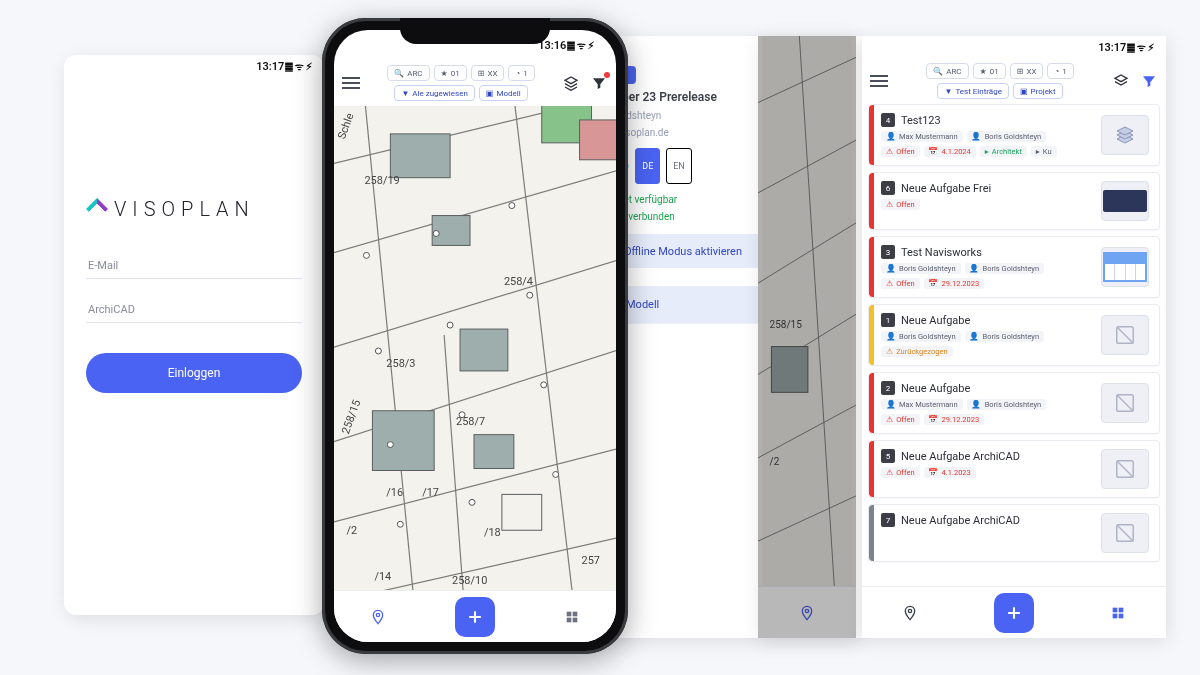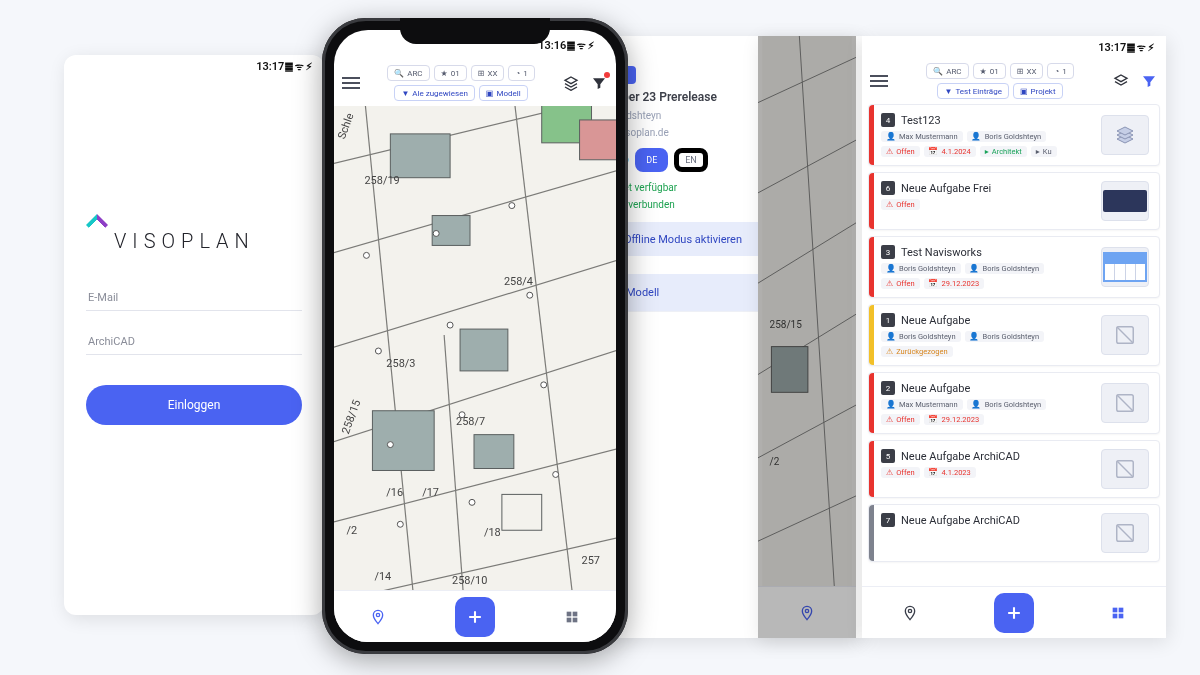--- a/index.html
+++ b/index.html
@@ -35,21 +35,21 @@
   
   #screen-login { top: 55px; left: 64px; width: 260px; height: 560px; border-radius: 12px; }
   #screen-login .logo { margin: 120px 22px 24px 22px; display:flex; align-items:center; gap:6px; }
   #screen-login .logo .mark {
     width:22px; height:22px; display:inline-block;
     background:
       linear-gradient(135deg,#17c7c7 50%, transparent 50%) left/50% 100% no-repeat,
       linear-gradient(225deg,#8e3fc6 50%, transparent 50%) right/50% 100% no-repeat;
     clip-path: polygon(50% 0, 100% 50%, 50% 100%, 0 50%);
   }
-  #screen-login .logo .wordmark { font-size:20px; font-weight:300; letter-spacing:6px; color:#22232a;margin-top:32px; }
+  #screen-login .logo .wordmark { font-size:20px; font-weight:300; letter-spacing:6px; color:#22232a; }
   #screen-login .field {
     margin: 0 22px 10px 22px; height:34px; border:none; border-bottom:1px solid #e2e4ec;
     font-size:11px; color:#8a8d99; padding:14px 2px 4px 2px;
   }
   #screen-login .login-btn {
     margin: 20px 22px 0 22px; height:40px; border-radius:20px; background:#4a63f2;
     color:#fff; font-size:12px; display:flex; align-items:center; justify-content:center;
   }
 
   
@@ -97,21 +97,21 @@
   }
   .bb-btn { width:22px; height:22px; display:flex; align-items:center; justify-content:center; color:#3a3e4a; }
   .bb-plus { width:40px; height:40px; border-radius:10px; background:#4a63f2; color:#fff; font-size:22px; display:flex; align-items:center; justify-content:center; }
 
   
   #screen-detail { top:36px; left:610px; width:252px; height:602px; border-radius:0; }
   #screen-detail .detail-body { padding:8px 12px 0 8px; font-size:11px; color:#3d404a; display:flex; flex-direction:column; gap:6px; }
   #screen-detail .title-row { font-size:12px; font-weight:600; padding-left:4px; }
   #screen-detail .muted { color:#98a0b5; font-size:10px; }
   .lang-row { display:flex; gap:6px; align-items:center; margin:4px 0; }
-  .lang-pill { font-size:9px; padding:2px 6px; border-radius:8px; border:5px solid #000000; color:#6a6f80; }
+  .lang-pill { font-size:9px; padding:12px 6px; border-radius:3px; border:1px solid #000000; color:#6a6f80; }
   .lang-pill.active { background:#4a63f2; color:#fff; border-color:#4a63f2; }
   .status-line { font-size:10px; color:#1fa352; }
   .wide-btn {
     margin:6px -4px 0 -4px; background:#e7ecfb; color:#2f46c1; font-size:11px;
     height:34px; display:flex; align-items:center; padding:0 10px; border-radius:4px;
   }
   .menu-item { height:38px; display:flex; align-items:center; padding:0 8px; font-size:11px; border-bottom:1px solid #eef0f6; }
   .menu-item.active { background:#e7ecfb; color:#2f46c1; }
 
   

